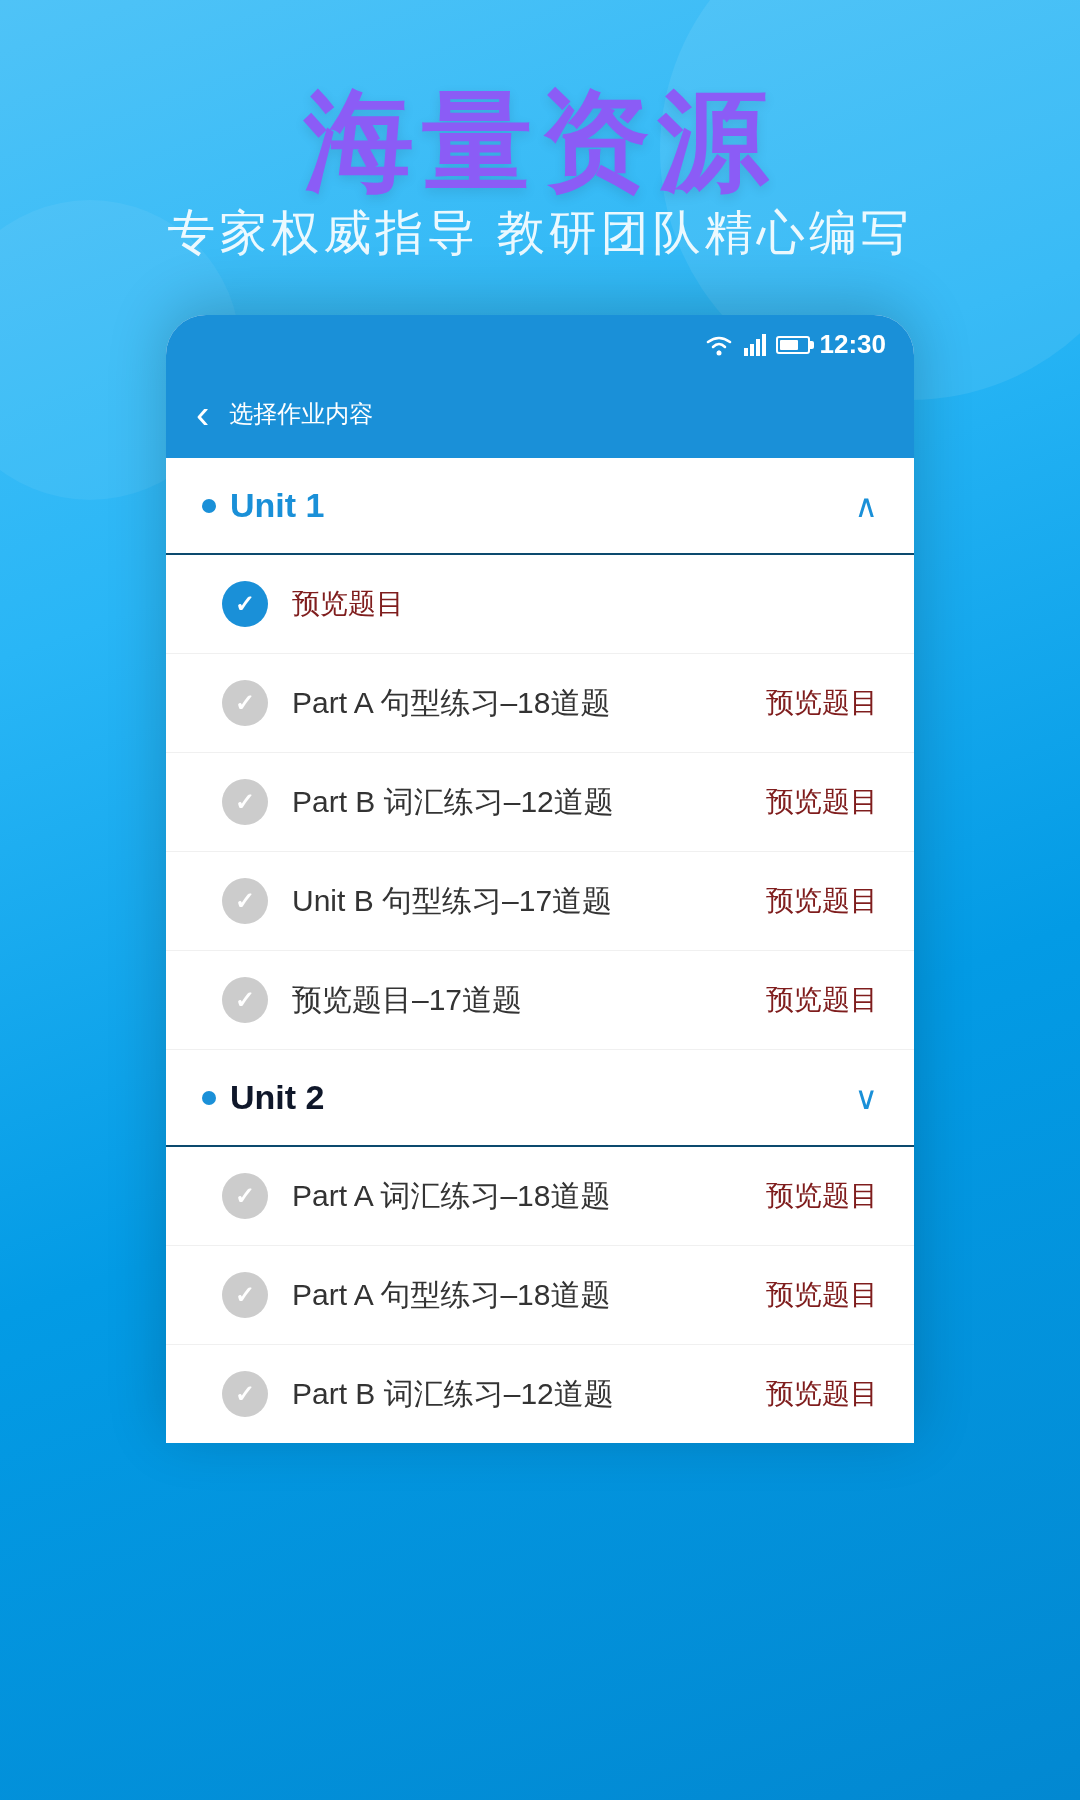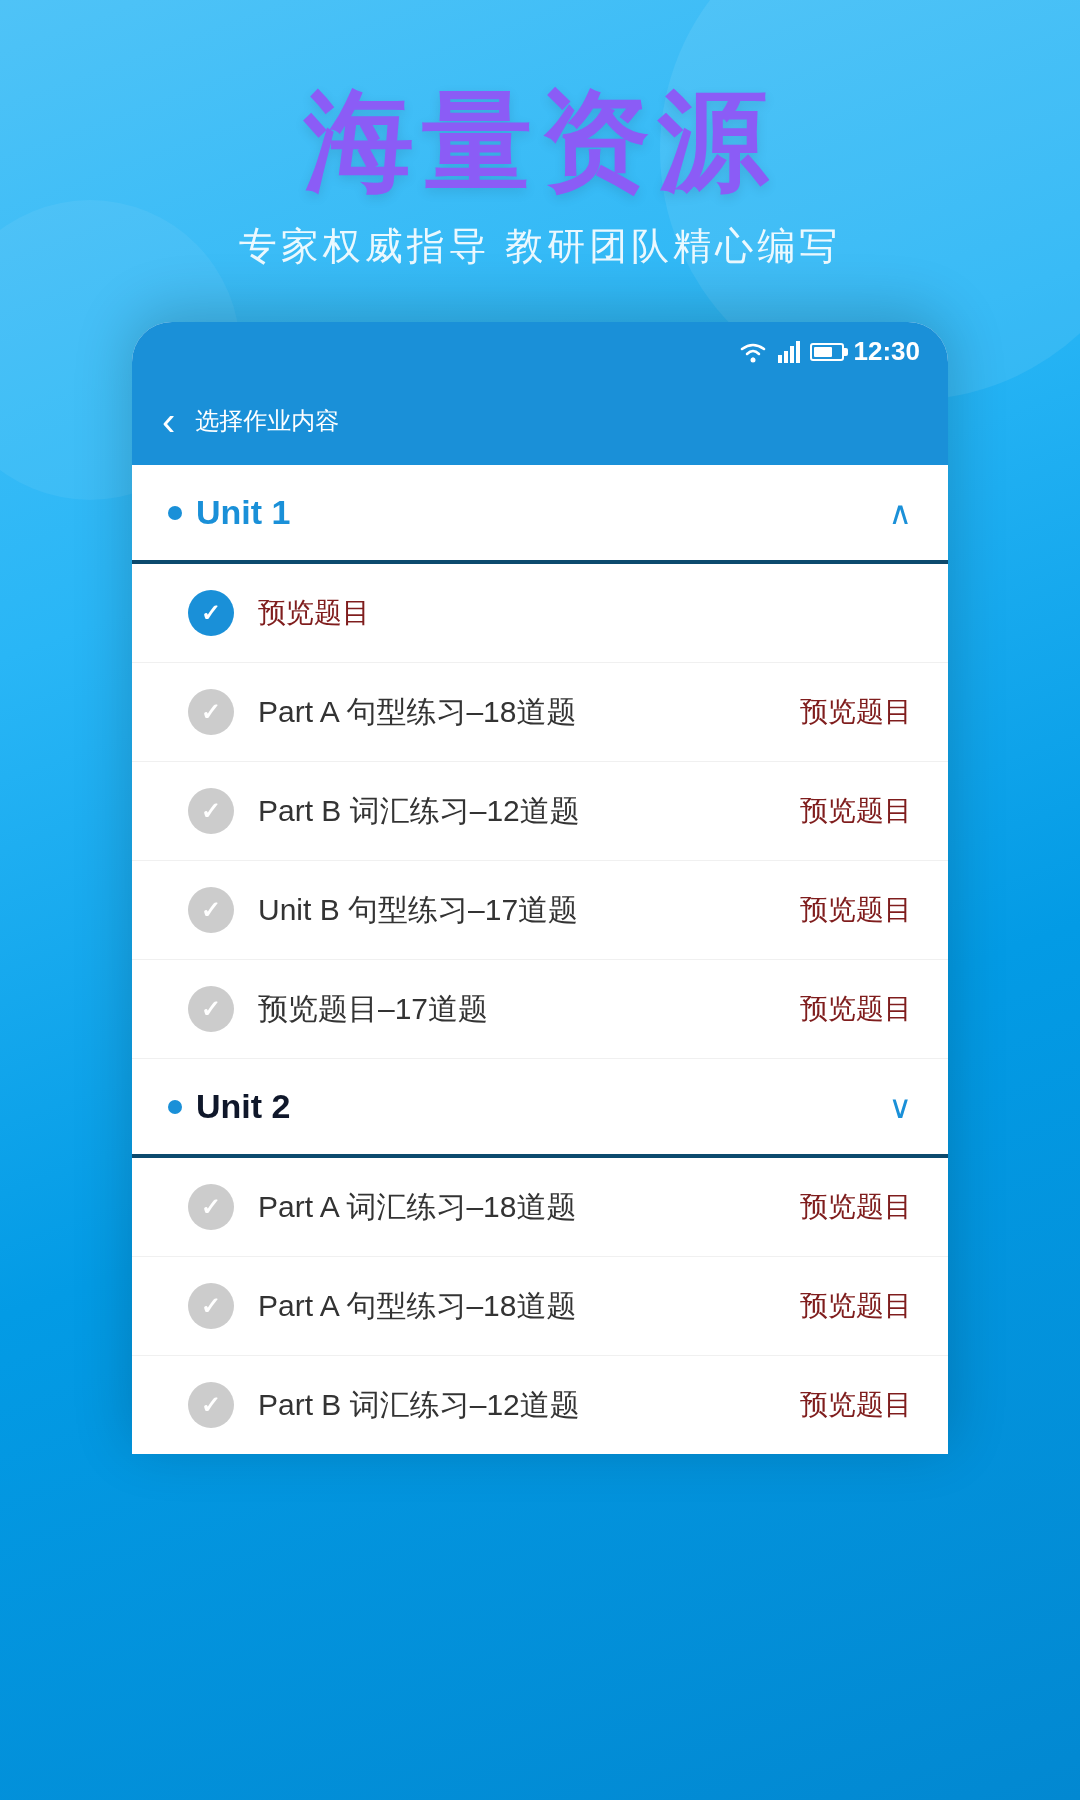--- a/index.html
+++ b/index.html
@@ -44,31 +44,30 @@
     .hero-title {
       font-size: 110px;
       font-weight: 900;
       color: #8b5cf6;
       letter-spacing: 8px;
       text-shadow: 0 4px 12px rgba(0,0,0,0.1);
       line-height: 1.1;
     }
 
     .hero-subtitle {
-      font-size: 38px;
+      font-size: 48px;
       color: rgba(255,255,255,0.9);
-      margin-top: 20px;
       letter-spacing: 4px;
     }
 
     .phone-mockup {
       position: relative;
       z-index: 3;
       margin: 50px auto 0;
-      width: 816px;
+      width: 748px;
       border-radius: 40px 40px 0 0;
       background: #f5f5f5;
       box-shadow: 0 -10px 60px rgba(0,0,0,0.2);
       overflow: hidden;
     }
 
     
     .status-bar {
       background: #1a90d8;
       display: flex;
@@ -160,21 +159,21 @@
     .content-list {
       background: white;
     }
 
     
     .unit-header {
       display: flex;
       align-items: center;
       justify-content: space-between;
       padding: 28px 36px;
-      border-bottom: 4px solid #0c4a6e;
+      border-bottom: 2px solid #0c4a6e;
     }
 
     .unit-header-left {
       display: flex;
       align-items: center;
       gap: 14px;
     }
 
     .unit-dot {
       width: 14px;

